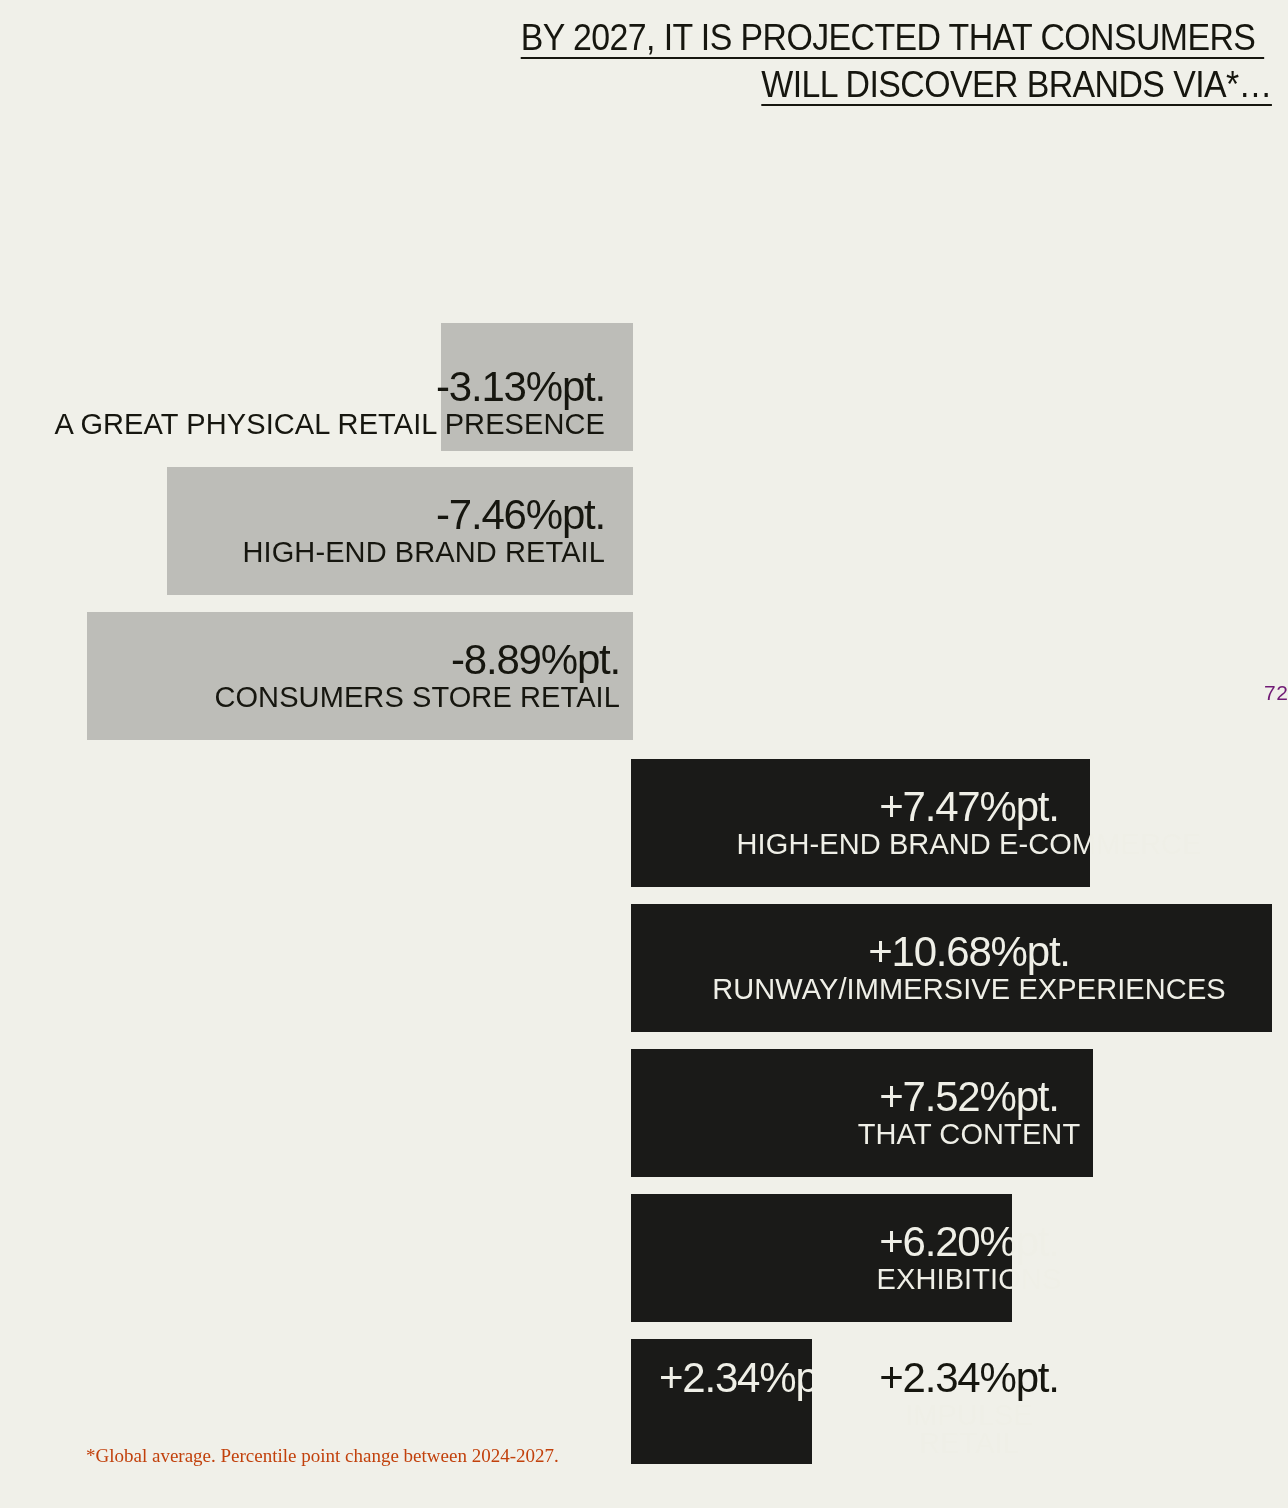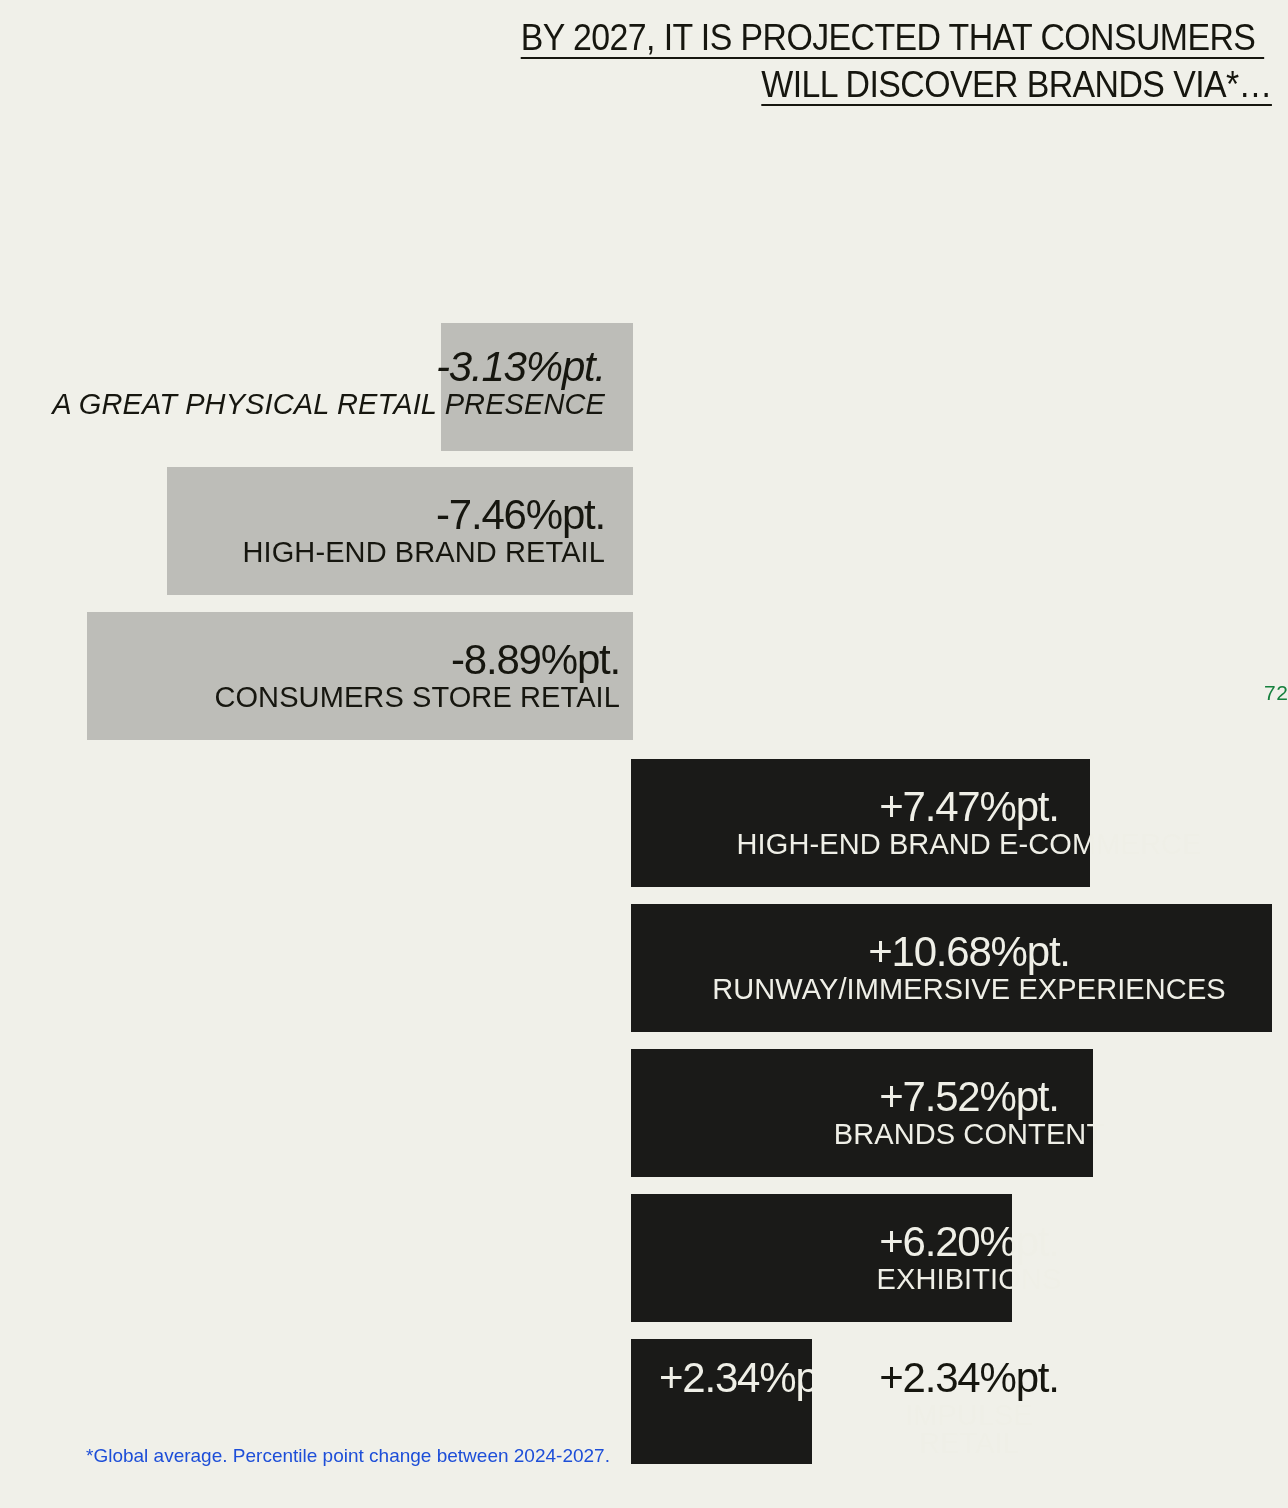--- a/index.html
+++ b/index.html
@@ -89,50 +89,50 @@
     font-weight: 400;
     letter-spacing: 0.1px;
     white-space: pre-line;
   }
 
   
   .footnote {
     position: absolute;
     left: 86px;
     top: 1444px;
-    font-family: Liberation Sans, sans-serif;
+    font-family: Liberation Serif, serif;
     font-size: 19px;
     line-height: 24px;
-    color: #1d4ed8;
+    color: #c2410c;
     white-space: nowrap;
   }
 
   
   .page-number {
     position: absolute;
     left: 1264px;
     top: 681px;
     font-size: 21px;
     line-height: 24px;
-    color: #15803d;
+    color: #701a75;
     letter-spacing: 0.5px;
   }
 </style>
 </head>
 <body>
 
 <div class="title-wrap">
   <div class="title-line">BY 2027, IT IS PROJECTED THAT CONSUMERS </div><br>
   <div class="title-line">WILL DISCOVER BRANDS VIA*…</div>
 </div>
 
 <div class="chart">
 
   <div class="bar neg" style="left:441px; top:323px; width:192px; height:128px;"></div>
-  <div class="bar-text neg" style="left:33px; top:344px; width:572px;font-style:italic;">
+  <div class="bar-text neg" style="left:33px; top:364px; width:572px;">
     <span class="bar-value">-3.13%pt.</span>
     <span class="bar-label">A GREAT PHYSICAL RETAIL PRESENCE</span>
   </div>
 
   <div class="bar neg" style="left:167px; top:467px; width:466px; height:128px;"></div>
   <div class="bar-text neg" style="left:33px; top:492px; width:572px;">
     <span class="bar-value">-7.46%pt.</span>
     <span class="bar-label">HIGH-END BRAND RETAIL</span>
   </div>
 
@@ -150,21 +150,21 @@
 
   <div class="bar pos" style="left:631px; top:904px; width:641px; height:128px;"></div>
   <div class="bar-text pos" style="left:659px; top:929px; width:620px;">
     <span class="bar-value">+10.68%pt.</span>
     <span class="bar-label">RUNWAY/IMMERSIVE EXPERIENCES</span>
   </div>
 
   <div class="bar pos" style="left:631px; top:1049px; width:462px; height:128px;"></div>
   <div class="bar-text pos" style="left:659px; top:1074px; width:620px;">
     <span class="bar-value">+7.52%pt.</span>
-    <span class="bar-label">BRANDS CONTENT</span>
+    <span class="bar-label">THAT CONTENT</span>
   </div>
 
   <div class="bar pos" style="left:631px; top:1194px; width:381px; height:128px;"></div>
   <div class="bar-text pos" style="left:659px; top:1219px; width:620px;">
     <span class="bar-value">+6.20%pt.</span>
     <span class="bar-label">EXHIBITIONS</span>
   </div>
 
   <div class="bar pos" style="left:631px; top:1339px; width:181px; height:125px;"></div>
   <div class="bar-text pos" style="left:659px; top:1355px; width:620px;">

